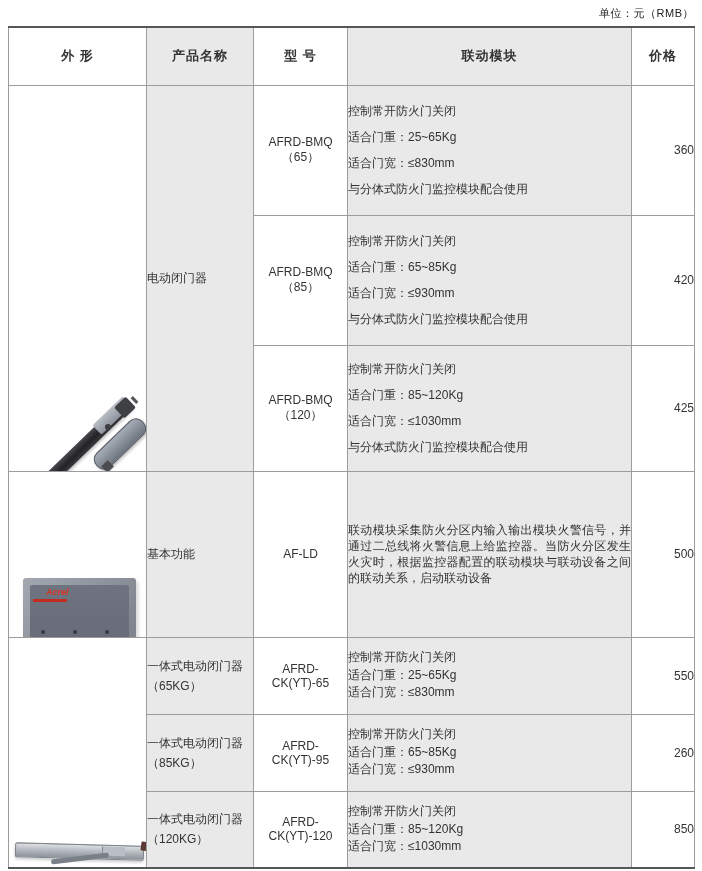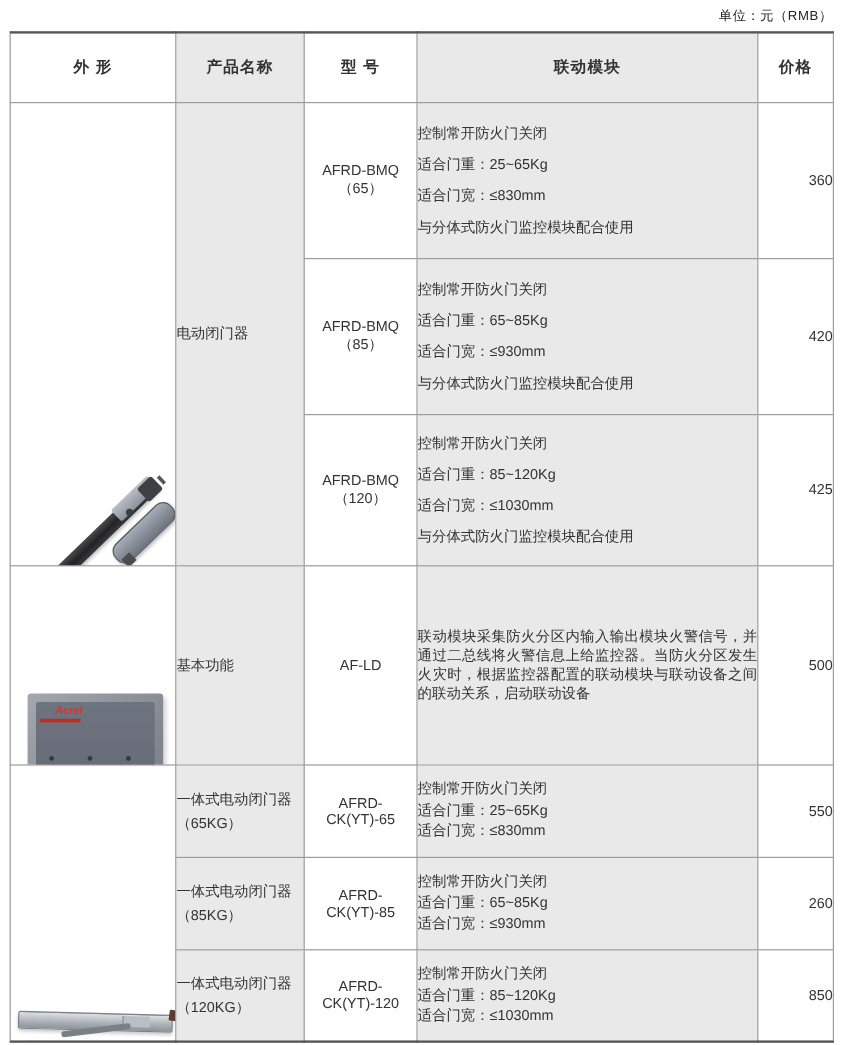--- a/index.html
+++ b/index.html
@@ -196,21 +196,21 @@
       <td class="price-cell">
         <span>550</span>
       </td>
     </tr>
     <tr style="height:77px">
       <td class="shade">
         <div class="pname">一体式电动闭门器</div>
         <div class="pname">（85KG）</div>
       </td>
       <td class="model-cell">
-        <span>AFRD-CK(YT)-85</span>
+        <span>AFRD-CK(YT)-95</span>
       </td>
       <td class="shade func-cell-sm">
         <div class="fline">控制常开防火门关闭</div>
         <div class="fline">适合门重：65~85Kg</div>
         <div class="fline">适合门宽：≤930mm</div>
       </td>
       <td class="price-cell">
         <span>260</span>
       </td>
     </tr>

